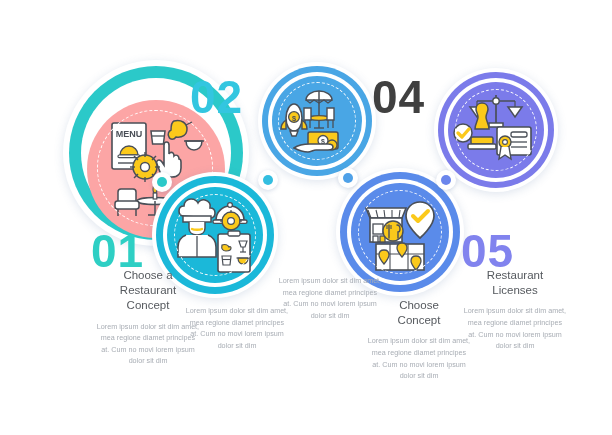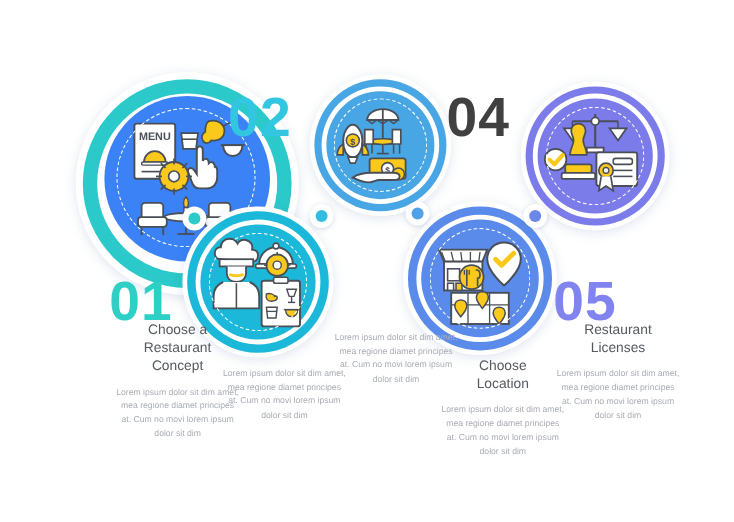--- a/index.html
+++ b/index.html
@@ -65,21 +65,21 @@
 </style>
 </head>
 <body>
 
 <div id="stage">
 
   <div class="node" style="left:63px;top:60px;width:186px;height:186px;">
     <div class="ring" style="left:0;top:0;width:186px;height:186px;"></div>
     <div class="disc" style="left:6px;top:6px;width:174px;height:174px;background:#2BC9C9;"></div>
     <div class="disc" style="left:18px;top:18px;width:150px;height:150px;background:#fff;"></div>
-    <div class="disc" style="left:24px;top:20px;width:138px;height:138px;background:#3b82f6;">
+    <div class="disc" style="left:24px;top:40px;width:138px;height:138px;background:#fca5a5;">
       <div class="dashed" style="left:10px;top:10px;width:114px;height:114px;"></div>
 
       <svg width="116" height="116" viewBox="0 0 116 116">
 
         <g>
           <rect x="14" y="12" width="34" height="46" rx="2" fill="#fff" stroke="#4a4f57" stroke-width="1.6"></rect>
           <text x="31" y="26" font-family="Liberation Sans, sans-serif" font-size="9" font-weight="bold" fill="#4a4f57" text-anchor="middle">MENU</text>
           <path d="M22 44a9 9 0 0 1 18 0z" fill="#FBC91B" stroke="#4a4f57" stroke-width="1.4"></path>
           <rect x="20" y="44" width="22" height="2.6" rx="1.2" fill="#fff" stroke="#4a4f57" stroke-width="1.2"></rect>
           <line x1="20" y1="52" x2="42" y2="52" stroke="#4a4f57" stroke-width="1.4"></line>
@@ -352,21 +352,21 @@
   <div class="block" style="left:173px;top:298px;">
     <div class="body">Lorem ipsum dolor sit dim amet, mea regione diamet principes at. Cum no movi lorem ipsum dolor sit dim</div>
   </div>
 
   <div class="block" style="left:266px;top:268px;">
     <div class="body">Lorem ipsum dolor sit dim amet, mea regione diamet principes at. Cum no movi lorem ipsum dolor sit dim</div>
   </div>
 
   <div class="block" style="left:355px;top:298px;">
     <div class="ttl">Choose
-Location</div>
+Concept</div>
     <div class="body">Lorem ipsum dolor sit dim amet, mea regione diamet principes at. Cum no movi lorem ipsum dolor sit dim</div>
   </div>
 
   <div class="block" style="left:451px;top:268px;">
     <div class="ttl">Restaurant
 Licenses</div>
     <div class="body">Lorem ipsum dolor sit dim amet, mea regione diamet principes at. Cum no movi lorem ipsum dolor sit dim</div>
   </div>
 
 </div>

